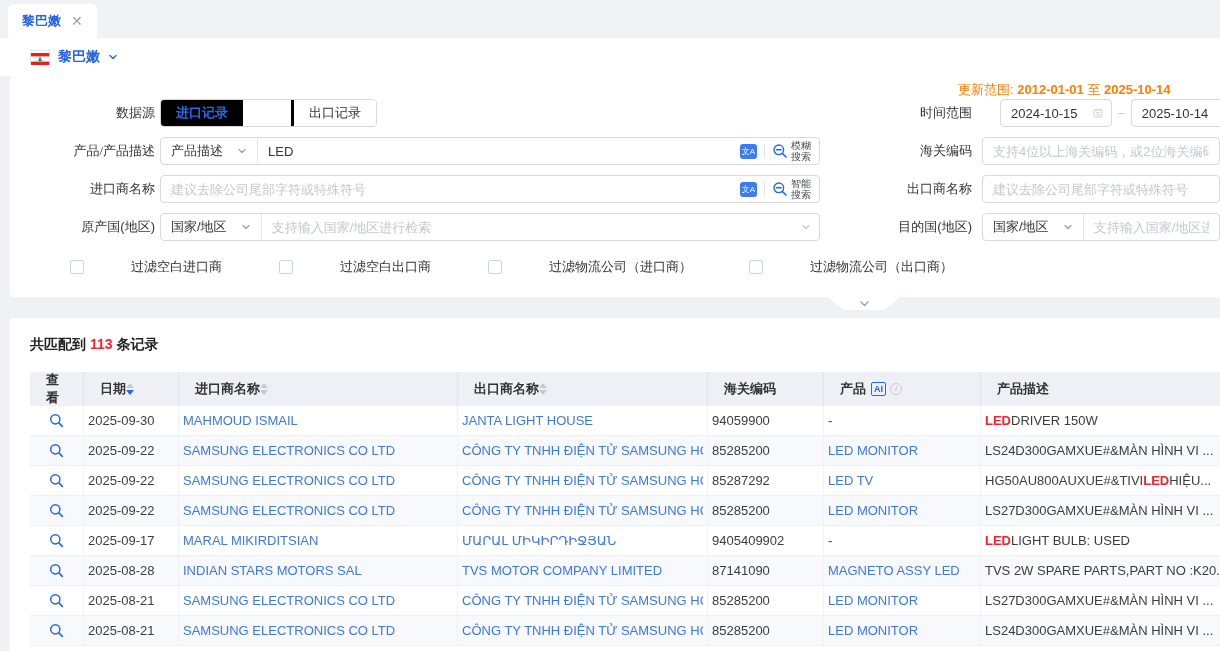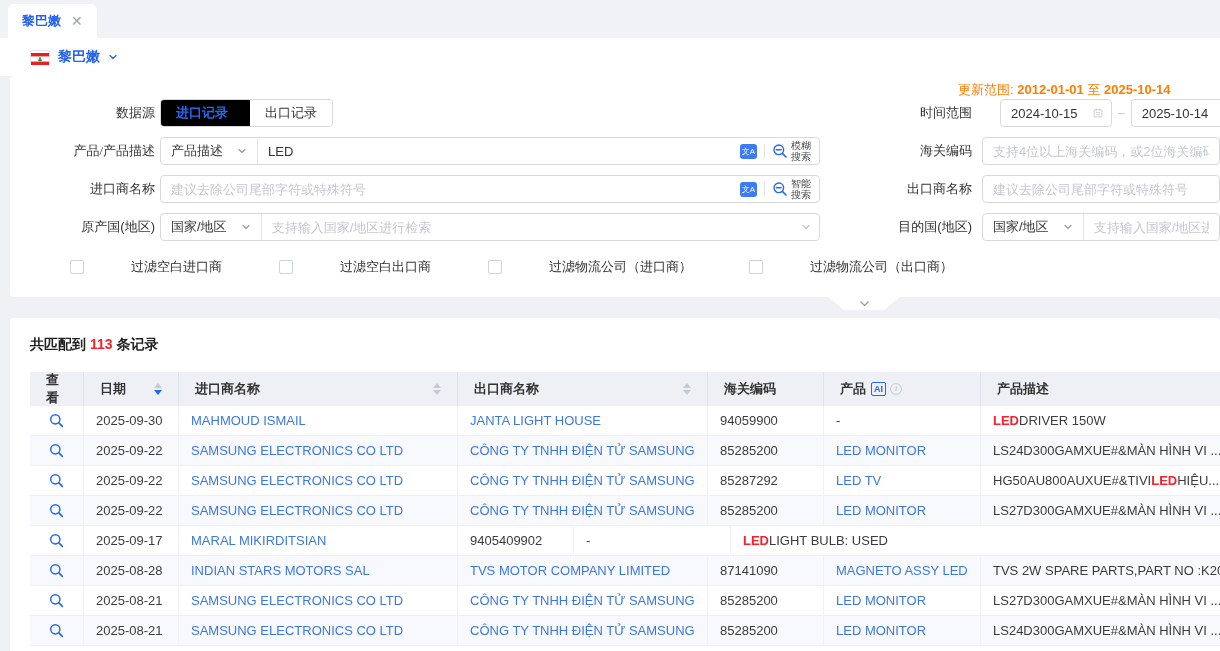--- a/index.html
+++ b/index.html
@@ -22,21 +22,21 @@
   
   .form-panel{position:absolute;left:10px;top:76px;width:1210px;height:221px;background:#fff;border-radius:4px 0 0 4px;}
   .f-label{font-size:13px;color:#333;}
   .lbl-left{position:absolute;width:135px;text-align:right;line-height:28px;}
   .update-range{position:absolute;left:948px;top:5px;font-size:13px;color:#ff7d00;white-space:nowrap;}
   .update-range b{font-weight:700;}
   .row1{top:23px;} .row2{top:61px;font-family:Liberation Serif, serif;} .row3{top:99px;} .row4{top:137px;}
 
   .seg{position:absolute;left:150px;top:23px;height:28px;display:flex;border:1px solid #d9d9d9;border-radius:4px;overflow:hidden;}
   .seg-item{padding:0 15px;line-height:26px;font-size:13px;color:#333;background:#fff;cursor:pointer;}
-  .seg-item + .seg-item{border-left:7px solid #000000;}
+  .seg-item + .seg-item{border-left:3px solid #000000;margin-left:48px;}
   .seg-item.sel{background:#000000;color:#2468f2;font-weight:700;}
 
   .ingroup{position:absolute;left:150px;height:28px;border:1px solid #d9d9d9;border-radius:4px;
     display:flex;align-items:center;background:#fff;}
   .ig-main{width:660px;}
   .ig-select{display:flex;align-items:center;gap:14px;padding:0 10px;height:100%;
     border-right:1px solid #e3e5ea;font-size:13px;color:#333;white-space:nowrap;cursor:pointer;}
   .ig-input{flex:1;border:none;outline:none;font-size:13px;color:#333;padding:0 10px;min-width:0;
     font-family:inherit;background:transparent;}
   .ig-input::placeholder{color:#c3c7cf;}
@@ -64,33 +64,33 @@
     clip-path:polygon(0 0,100% 0,78% 100%,22% 100%);display:flex;align-items:center;justify-content:center;cursor:pointer;}
 
   
   .results{position:absolute;left:10px;top:318px;width:1210px;height:333px;background:#fff;border-radius:4px 4px 0 0;}
   .summary{position:absolute;left:20px;top:18px;font-size:14px;font-weight:700;color:#222;}
   .summary .cnt{color:#f5222d;padding:0 4px;}
   .table{position:absolute;left:20px;top:54px;width:1190px;}
   .thead{display:flex;height:34px;background:#eef0f6;}
   .th{display:flex;align-items:center;padding:0 16px;font-size:13px;font-weight:700;color:#333;flex:none;}
   .th + .th{border-left:1px solid #dfe3ee;}
-  .th.sortable{justify-content:space-between;cursor:pointer;}
+  .th.sortable{cursor:pointer;}
   .sorter{display:flex;flex-direction:column;gap:2px;}
   .car{width:0;height:0;border-left:4px solid transparent;border-right:4px solid transparent;}
   .car.up{border-bottom:5px solid #c5c9d2;}
   .car.down{border-top:5px solid #c5c9d2;}
   .car.down.on{border-top-color:#2468f2;}
   .ai-badge{border:1px solid #2468f2;color:#2468f2;font-size:9px;font-weight:700;border-radius:2px;
     padding:0 2px;line-height:12px;margin-left:5px;}
   .info-i{width:12px;height:12px;border:1px solid #c8ccd4;border-radius:50%;color:#c8ccd4;font-size:8px;
     line-height:10px;text-align:center;margin-left:4px;font-style:italic;cursor:pointer;}
   .tr{display:flex;height:30px;border-bottom:1px solid #eef0f5;background:#fff;}
   .tr.even{background:#f8f9fc;}
-  .td{display:flex;align-items:center;padding:0 12px;font-size:13px;color:#3c3c3c;flex:none;
+  .td{display:flex;align-items:center;padding:0 4px;font-size:13px;color:#3c3c3c;flex:none;
     overflow:hidden;white-space:nowrap;}
   .td + .td{border-left:1px solid #f0f2f7;}
   .td.center{justify-content:center;}
   .link{color:#3d78e0;cursor:pointer;overflow:hidden;white-space:nowrap;}
   .led{color:#f5222d;font-weight:700;}
   .viewbtn{cursor:pointer;display:flex;align-items:center;}
 </style>
 </head>
 <body>
 
@@ -399,20 +399,23 @@
               <svg width="15" height="15" viewBox="0 0 15 15">
                 <circle cx="6.3" cy="6.3" r="4.6" fill="none" stroke="#2468f2" stroke-width="1.5"></circle>
                 <line x1="9.9" y1="9.9" x2="13.3" y2="13.3" stroke="#2468f2" stroke-width="1.7" stroke-linecap="round"></line>
               </svg>
             </span>
           </div>
           <div class="td" style="width: 95px;">2025-09-17</div>
           <div class="td" style="width: 279px;">
             <span class="link">MARAL MIKIRDITSIAN</span>
           </div>
+          <div class="td" style="width: 250px;">
+            <span class="link">ՄԱՐԱԼ ՄԻԿԻՐԴԻՋՅԱՆ</span>
+          </div>
           <div class="td" style="width: 116px;">9405409902</div>
           <div class="td" style="width: 157px;">-</div>
           <div class="td" style="width: 240px;">
             <span class="led">LED</span>
             <span> LIGHT BULB: USED</span>
           </div>
         </div>
         <div class="tr even">
           <div class="td center" style="width: 53px;">
             <span class="viewbtn">

